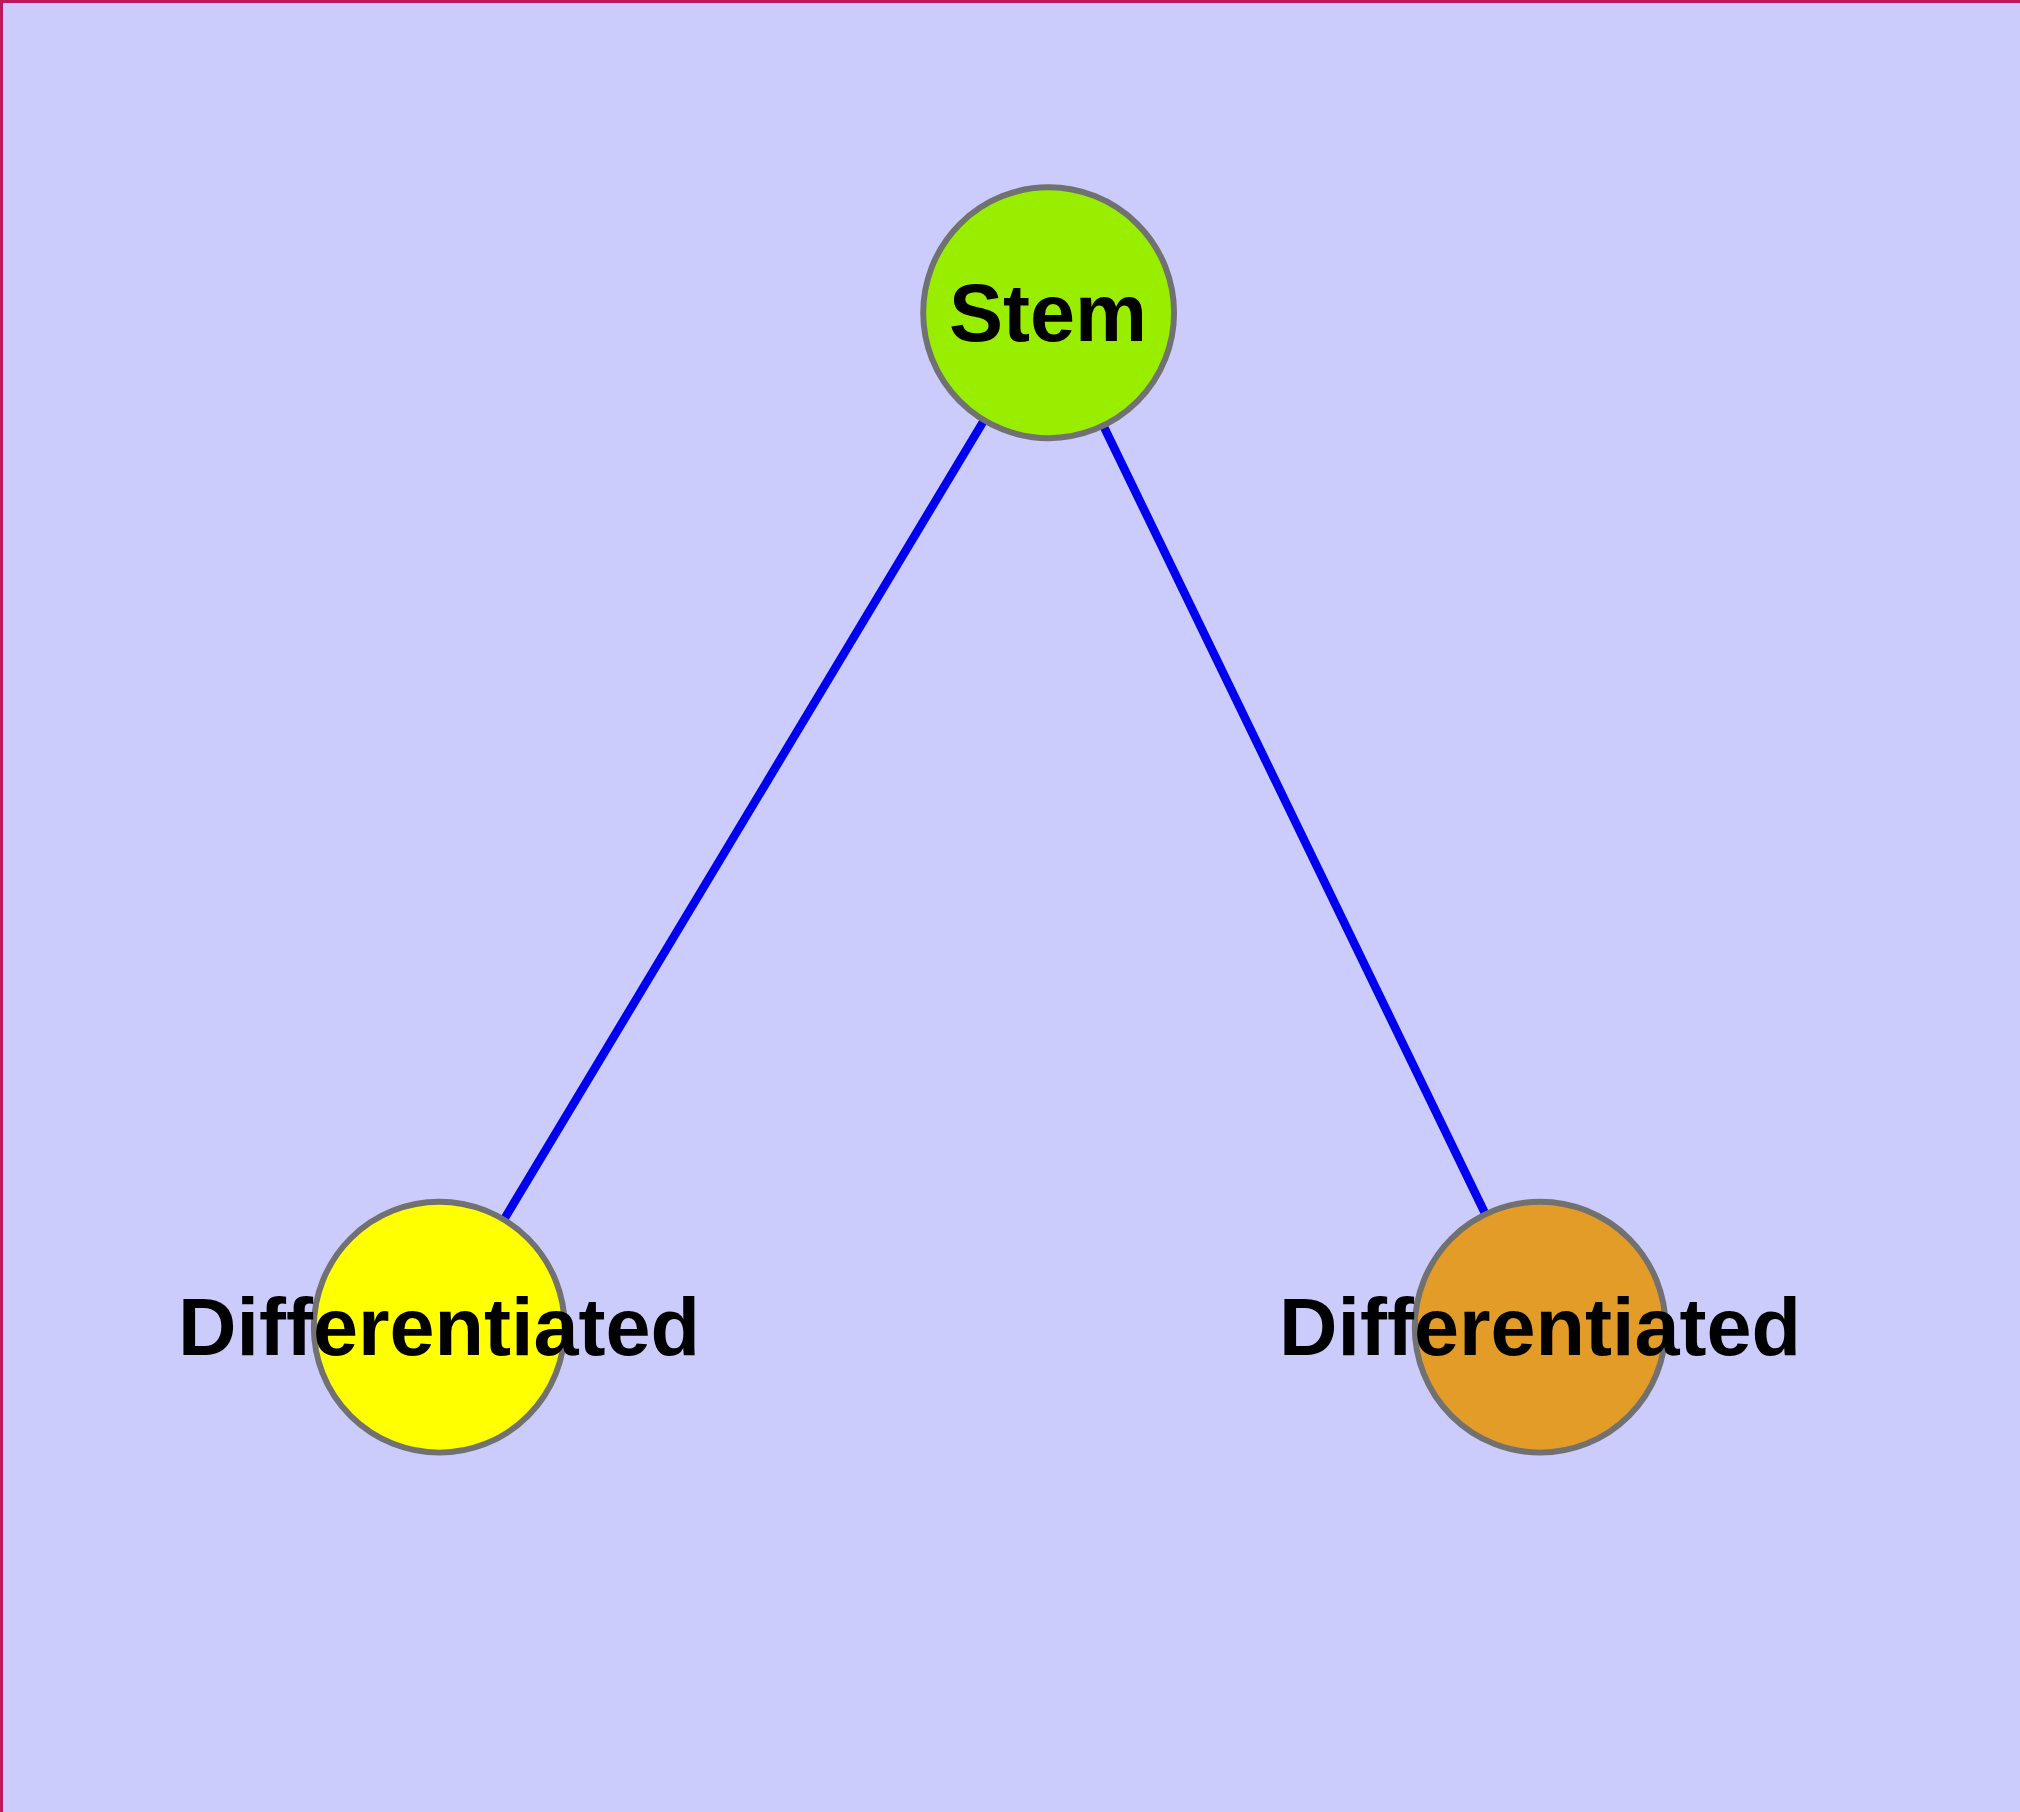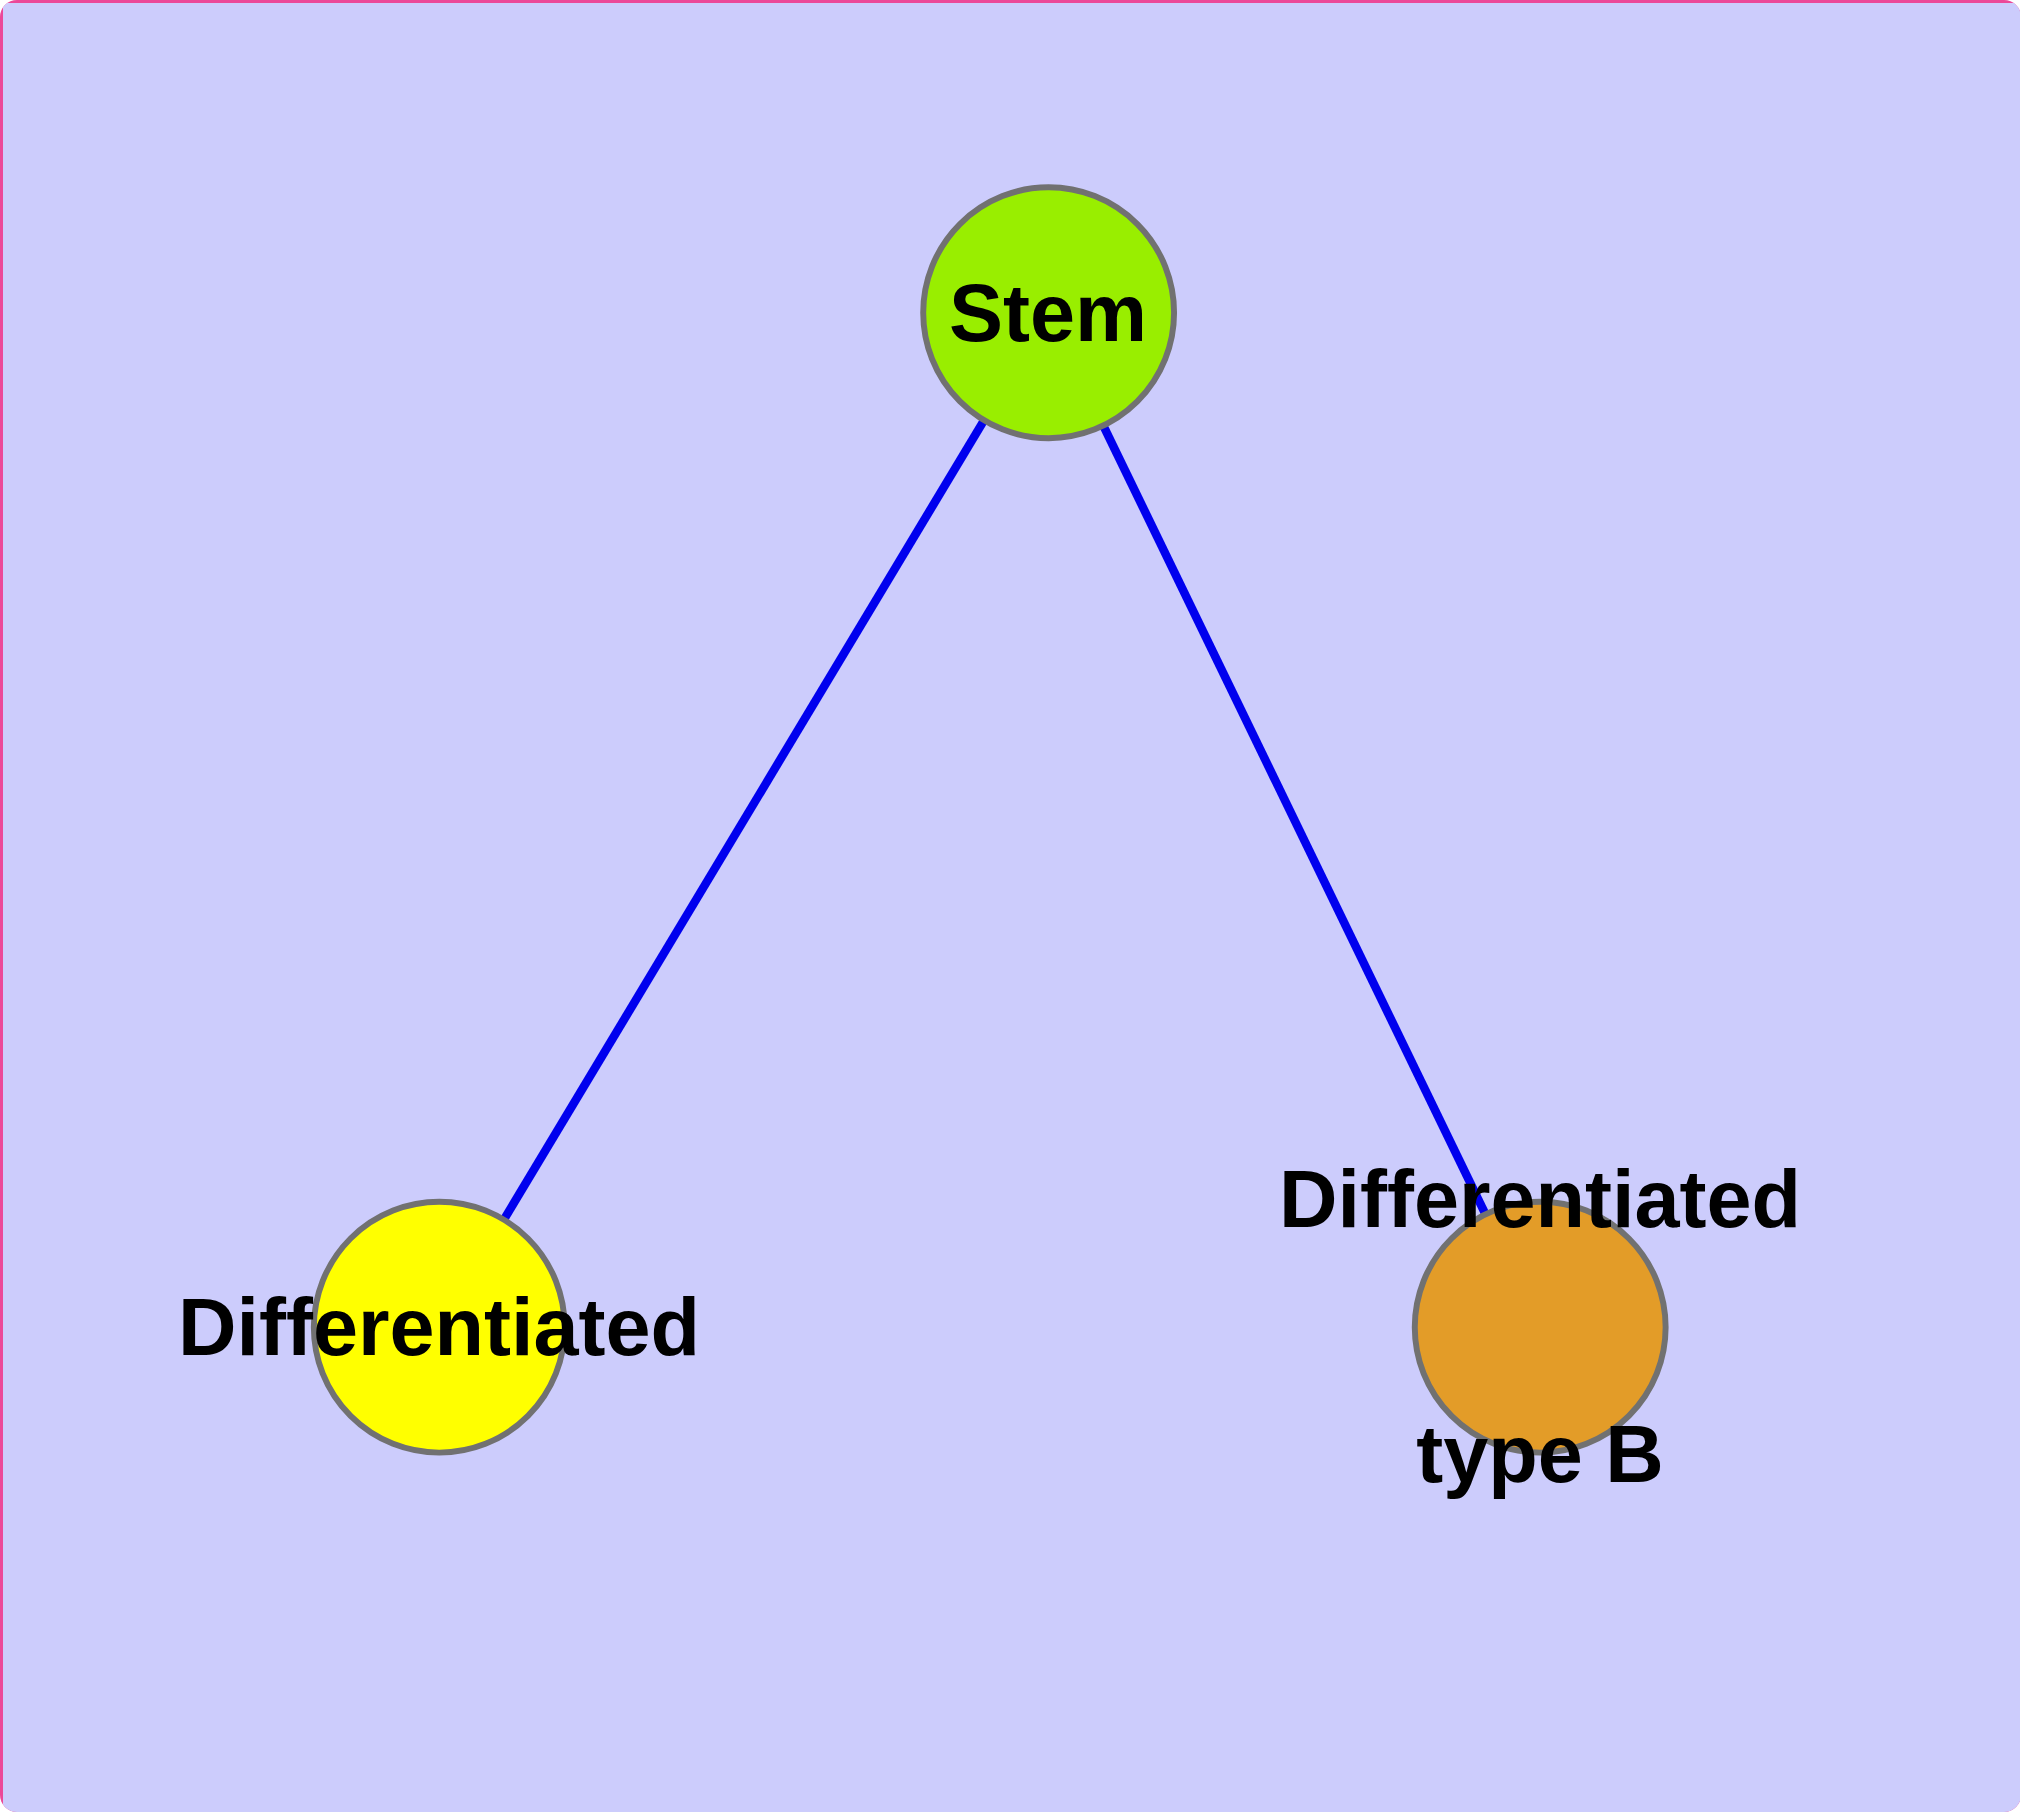--- a/index.html
+++ b/index.html
@@ -39,21 +39,21 @@
     line-height: 85px;
     text-align: center;
     white-space: pre;
     pointer-events: none;
     transform: translate(-50%, -50%);
   }
 </style>
 </head>
 <body>
 
-<div id="canvas" style="background: #ec4899; border-radius: 17px;">
+<div id="canvas" style="background: #be185d;">
 
   <div id="plot-bg" style="background: rgb(204, 204, 252);"></div>
 
   <svg id="graph-svg" viewBox="0 0 2384 2138" xmlns="http://www.w3.org/2000/svg">
 
     <g>
       <line x1="1163.3668744014515" y1="491.58532870857096" x2="591.6331255985484" y2="1443.414671291429" stroke="#0000ee" stroke-width="10" stroke-linecap="butt"></line>
       <line x1="1299.355456217255" y1="497.68876050354197" x2="1754.644543782745" y2="1437.311239496458" stroke="#0000ee" stroke-width="10" stroke-linecap="butt"></line>
     </g>
 
@@ -67,17 +67,16 @@
   <div class="node-label" style="left: 1048px; top: 313px; color: rgb(0, 0, 0);">
     <div>Stem</div>
   </div>
 
   <div class="node-label" style="left: 439px; top: 1327px; color: rgb(0, 0, 0);">
     <div>Differentiated</div>
   </div>
 
   <div class="node-label" style="left: 1540px; top: 1327px; color: rgb(0, 0, 0);">
     <div>Differentiated</div>
-    <div>type B</div>
   </div>
 
 </div>
 
 
 </body></html>

